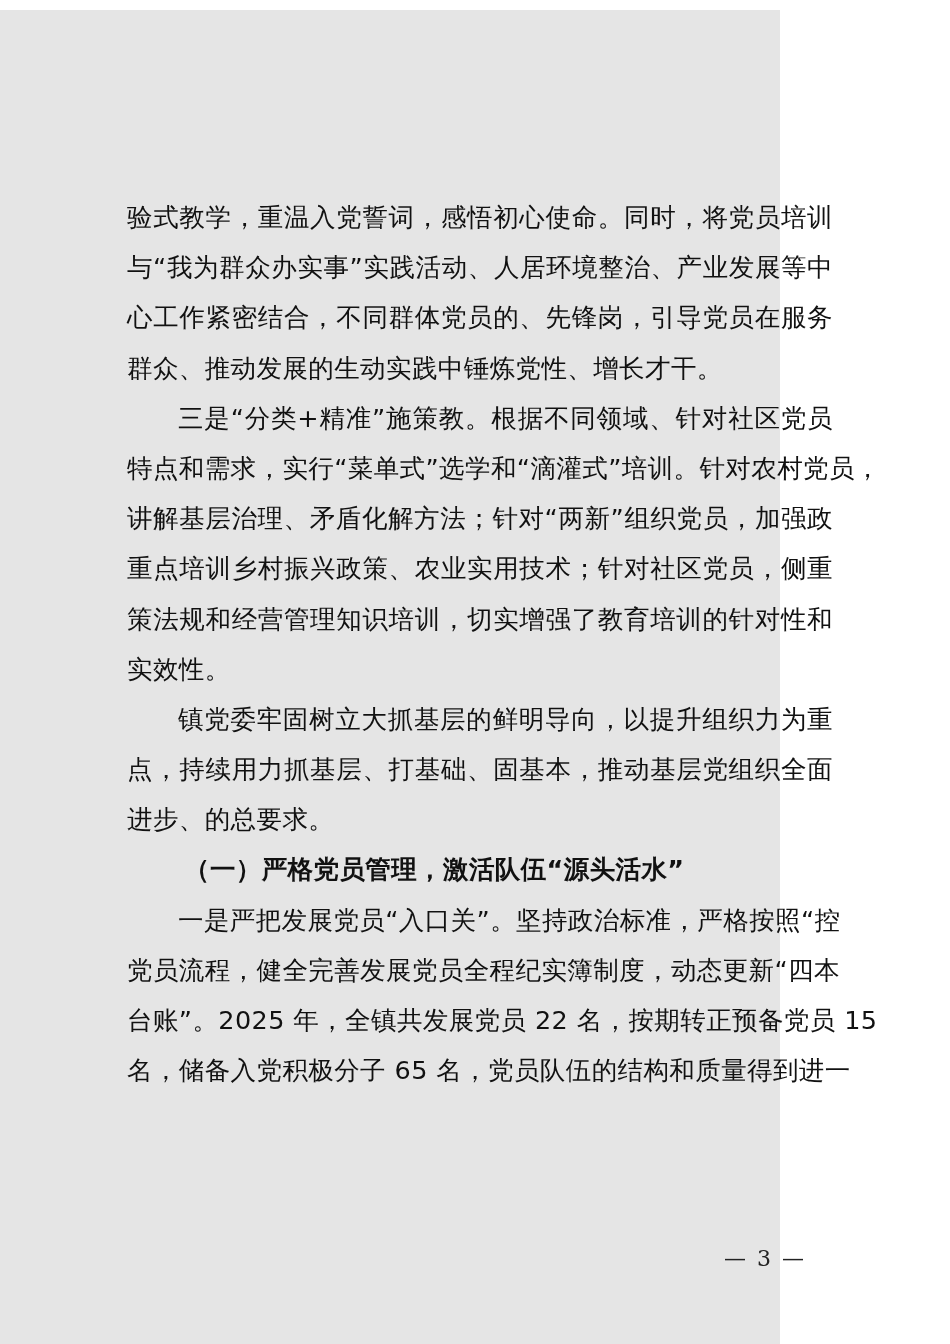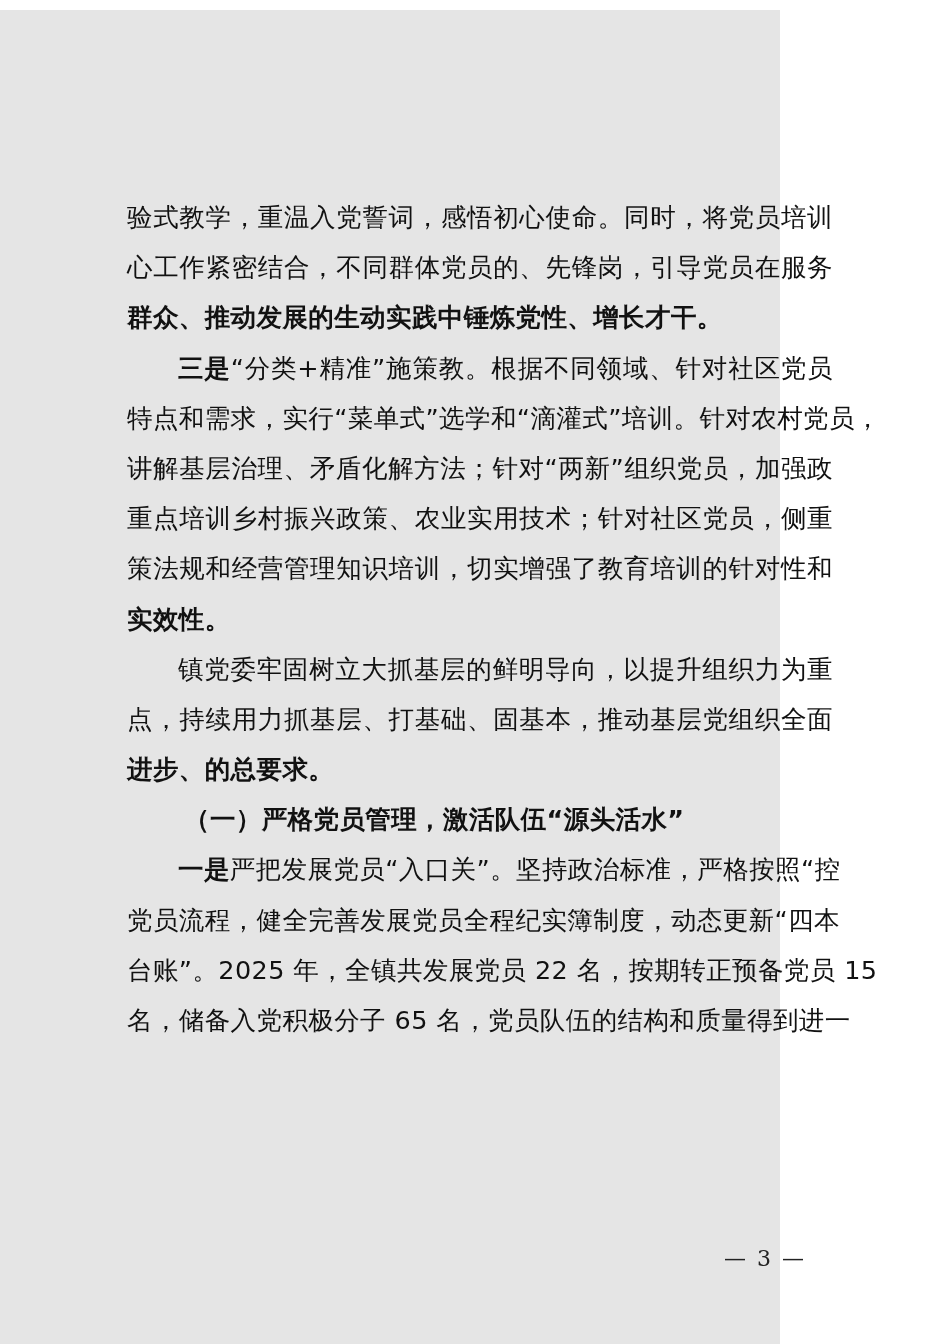--- a/index.html
+++ b/index.html
@@ -33,30 +33,29 @@
       height: 50.2px;
       line-height: 50.2px;
       font-size: 25.5px;
       white-space: nowrap;
       letter-spacing: 0.4px;
       text-align: justify;
       text-align-last: justify;
     }
     .line.last {
       text-align-last: left;
-      font-weight: bold;
     }
     .line.indent {
       padding-left: 51px;
     }
     .line.indent-sub {
       padding-left: 57px;
     }
     .bold {
-      font-weight: bold;
+      font-weight: normal;
     }
     .heading {
       font-weight: bold;
     }
     .page-number {
       position: absolute;
       left: 720px;
       top: 1236px;
       width: 90px;
       text-align: center;
@@ -66,20 +65,21 @@
       letter-spacing: 2px;
     }
   </style>
 </head>
 <body>
 
 <div class="page">
   <div class="body-text">
 
     <div class="line">验式教学，重温入党誓词，感悟初心使命。同时，将党员培训</div>
+    <div class="line">与“我为群众办实事”实践活动、人居环境整治、产业发展等中</div>
     <div class="line">心工作紧密结合，不同群体党员的、先锋岗，引导党员在服务</div>
     <div class="line last">群众、推动发展的生动实践中锤炼党性、增长才干。</div>
 
     <div class="line indent"><span class="bold">三是</span><span>“分类+精准”施策教。根据不同领域、针对社区党员</span></div>
     <div class="line">特点和需求，实行“菜单式”选学和“滴灌式”培训。针对农村党员，</div>
     <div class="line">讲解基层治理、矛盾化解方法；针对“两新”组织党员，加强政</div>
     <div class="line">重点培训乡村振兴政策、农业实用技术；针对社区党员，侧重</div>
     <div class="line">策法规和经营管理知识培训，切实增强了教育培训的针对性和</div>
     <div class="line last">实效性。</div>
 

